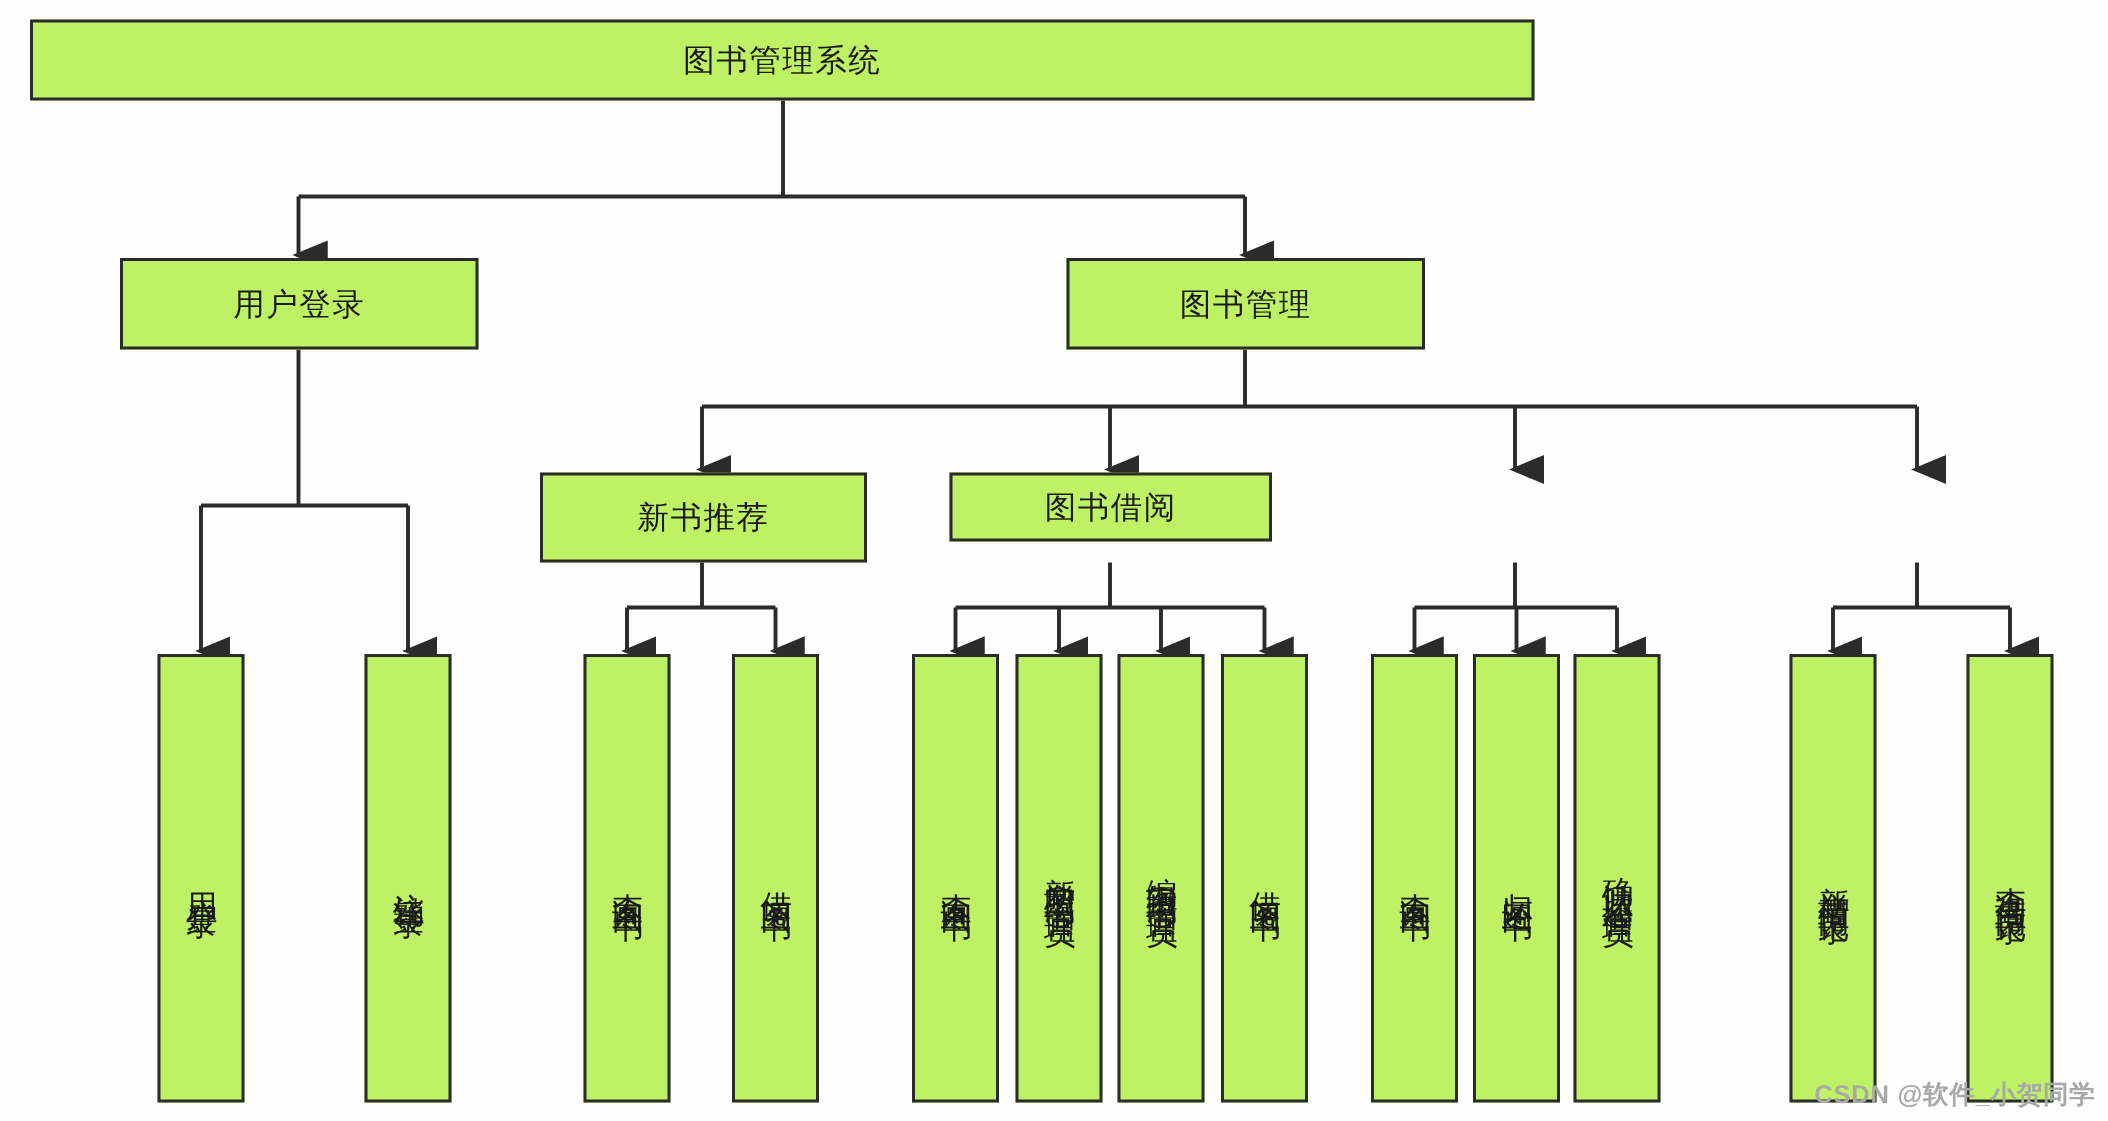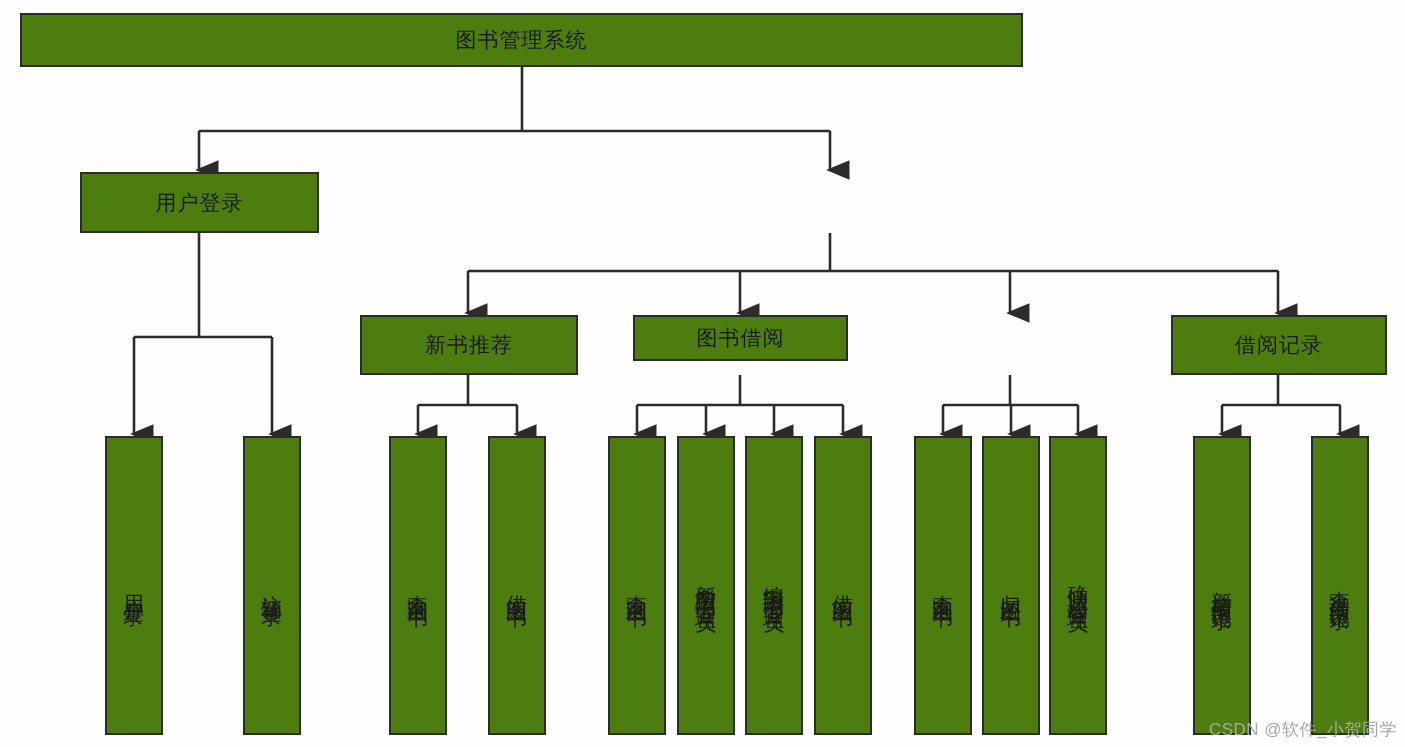--- a/index.html
+++ b/index.html
@@ -25,21 +25,21 @@
     position: absolute;
     left: 0;
     top: 0;
     width: 1405px;
     height: 747px;
     pointer-events: none;
   }
   .node {
     position: absolute;
     box-sizing: border-box;
-    background: #4d7c0f;
+    background: #bef264;
     border: 2.5px solid #2b2b2b;
     display: flex;
     align-items: center;
     justify-content: center;
     color: #1a1a1a;
   }
   .node.horiz {
     font-size: 21px;
     letter-spacing: 1px;
   }
@@ -57,20 +57,21 @@
     white-space: nowrap;
   }
   .watermark {
     position: absolute;
     right: 8px;
     bottom: 6px;
     font-size: 17px;
     color: #a8a8a8;
     letter-spacing: 0.5px;
     white-space: nowrap;
+    font-weight: bold;
   }
 </style>
 </head>
 <body>
 
 <div id="diagram-root">
 
   <svg class="edges" viewBox="0 0 1405 747" xmlns="http://www.w3.org/2000/svg">
     <defs>
       <marker id="arrow" viewBox="0 0 12 12" refX="6" refY="10" markerWidth="9" markerHeight="9" orient="auto-start-reverse">
@@ -122,29 +123,29 @@
     </g>
   </svg>
 
   <div class="node horiz" style="left:20px; top:13px; width:1003px; height:54px;">
     <span class="hlabel">图书管理系统</span>
   </div>
 
   <div class="node horiz" style="left:80px; top:172px; width:239px; height:61px;">
     <span class="hlabel">用户登录</span>
   </div>
+  <div class="node horiz" style="left:711px; top:172px; width:239px; height:61px;">
+    <span class="hlabel">图书管理</span>
+  </div>
 
   <div class="node horiz" style="left:360px; top:315px; width:218px; height:60px;">
     <span class="hlabel">新书推荐</span>
   </div>
   <div class="node horiz" style="left:633px; top:315px; width:215px; height:46px;">
     <span class="hlabel">图书借阅</span>
-  </div>
-  <div class="node horiz" style="left:1171px; top:315px; width:216px; height:60px;">
-    <span class="hlabel">借阅记录</span>
   </div>
 
   <div class="node vert" style="left:105px; top:436px; width:58px; height:299px;">
     <span class="vlabel">用户登录</span>
   </div>
   <div class="node vert" style="left:243px; top:436px; width:58px; height:299px;">
     <span class="vlabel">注销登录</span>
   </div>
 
   <div class="node vert" style="left:389px; top:436px; width:58px; height:299px;">

